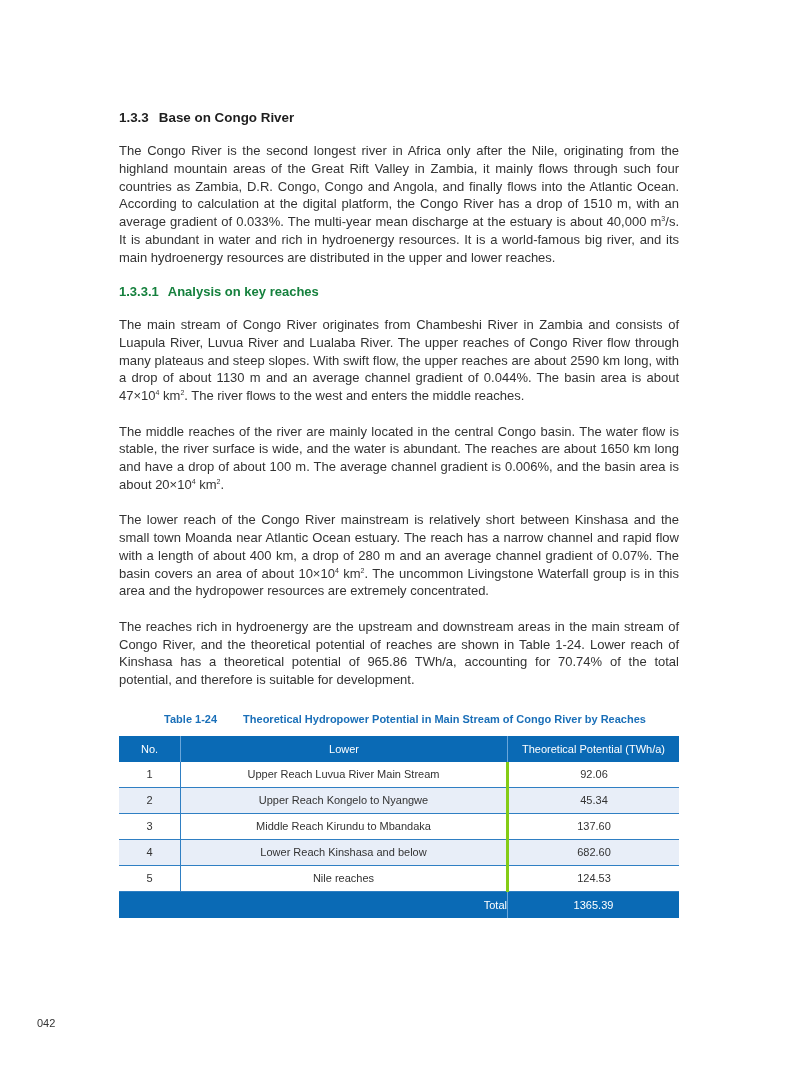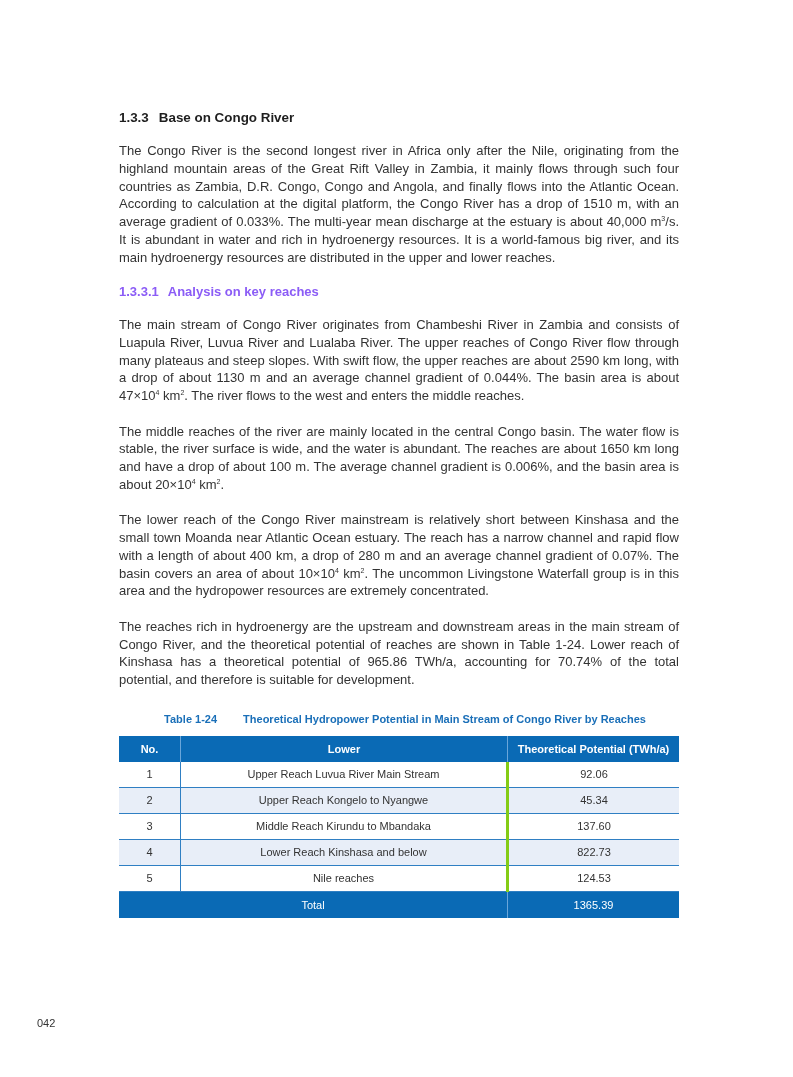--- a/index.html
+++ b/index.html
@@ -1,36 +1,36 @@
 <!DOCTYPE html>
 <html><head>
   <meta charset="utf-8">
   <style>
     html, body { margin: 0; padding: 0; background: #ffffff; }
     body { width: 793px; height: 1077px; position: relative; overflow: hidden;
            font-family: "Liberation Sans", sans-serif; color: #2a2a2a; }
     .content { position: absolute; left: 119px; top: 110px; width: 560px; }
     h2.section { font-size: 13.4px; font-weight: bold; margin: 0 0 17px 0; color: #1e1e1e; letter-spacing: 0; }
     h2.section .num { margin-right: 10px; }
-    h3.sub { font-size: 13px; font-weight: bold; margin: 0 0 17px 0; color: #8b5cf6; }
+    h3.sub { font-size: 13px; font-weight: bold; margin: 0 0 17px 0; color: #15803d; }
     h3.sub .num { margin-right: 9px; }
     p { font-size: 13px; line-height: 17.8px; margin: 0 0 17.5px 0; text-align: justify; color: #333333; }
     sup { font-size: 7px; line-height: 0; vertical-align: super; }
     .caption { text-align: center; font-size: 11px; font-weight: bold; color: #1a6fb8; margin: 24px 0 11px 12px; }
     .caption .num { margin-right: 26px; }
     table { border-collapse: collapse; width: 560px; font-size: 11px; color: #333333; }
-    th { background: #0a6ab5; color: #ffffff; font-weight: bold; height: 26px; padding: 0; text-align: center; }
+    th { background: #0a6ab5; color: #ffffff; font-weight: normal; height: 26px; padding: 0; text-align: center; }
     td { height: 25px; padding: 0; text-align: center; border-bottom: 1px solid #2f7fc3; }
     tr.alt td { background: #e8eef8; }
     th.c1, td.c1 { width: 61px; border-right: 1px solid #2f7fc3; }
     th.c1 { border-right: 1px solid #6aa6da; }
     th.c2, td.c2 { width: 325px; border-right: 3px solid #84cc16; }
     th.c2 { border-right: 1px solid #6aa6da; }
     tr.total td { background: #0a6ab5; color: #ffffff; border-bottom: none; height: 26px; }
-    tr.total td.tl { border-right: 1px solid #6aa6da; }
+    tr.total td.tl { border-right: 1px solid #6aa6da; text-align: right; }
     .page-num { position: absolute; left: 37px; top: 1017px; font-size: 11px; color: #333333; }
   </style>
 </head>
 <body>
 
 <div class="content">
   <h2 class="section"><span class="num">1.3.3</span><span>Base on Congo River</span></h2>
 
   <p><span>The Congo River is the second longest river in Africa only after the Nile, originating from the highland mountain areas of the Great Rift Valley in Zambia, it mainly flows through such four countries as Zambia, D.R. Congo, Congo and Angola, and finally flows into the Atlantic Ocean. According to calculation at the digital platform, the Congo River has a drop of 1510 m, with an average gradient of 0.033%. The multi-year mean discharge at the estuary is about 40,000 m</span><sup>3</sup><span>/s. It is abundant in water and rich in hydroenergy resources. It is a world-famous big river, and its main hydroenergy resources are distributed in the upper and lower reaches.</span></p>
 
@@ -66,21 +66,21 @@
         <td class="c3">45.34</td>
       </tr>
       <tr>
         <td class="c1">3</td>
         <td class="c2">Middle Reach Kirundu to Mbandaka</td>
         <td class="c3">137.60</td>
       </tr>
       <tr class="alt">
         <td class="c1">4</td>
         <td class="c2">Lower Reach Kinshasa and below</td>
-        <td class="c3">822.73</td>
+        <td class="c3">682.60</td>
       </tr>
       <tr>
         <td class="c1">5</td>
         <td class="c2">Nile reaches</td>
         <td class="c3">124.53</td>
       </tr>
       <tr class="total">
         <td class="tl" colspan="2">Total</td>
         <td class="c3">1365.39</td>
       </tr>

